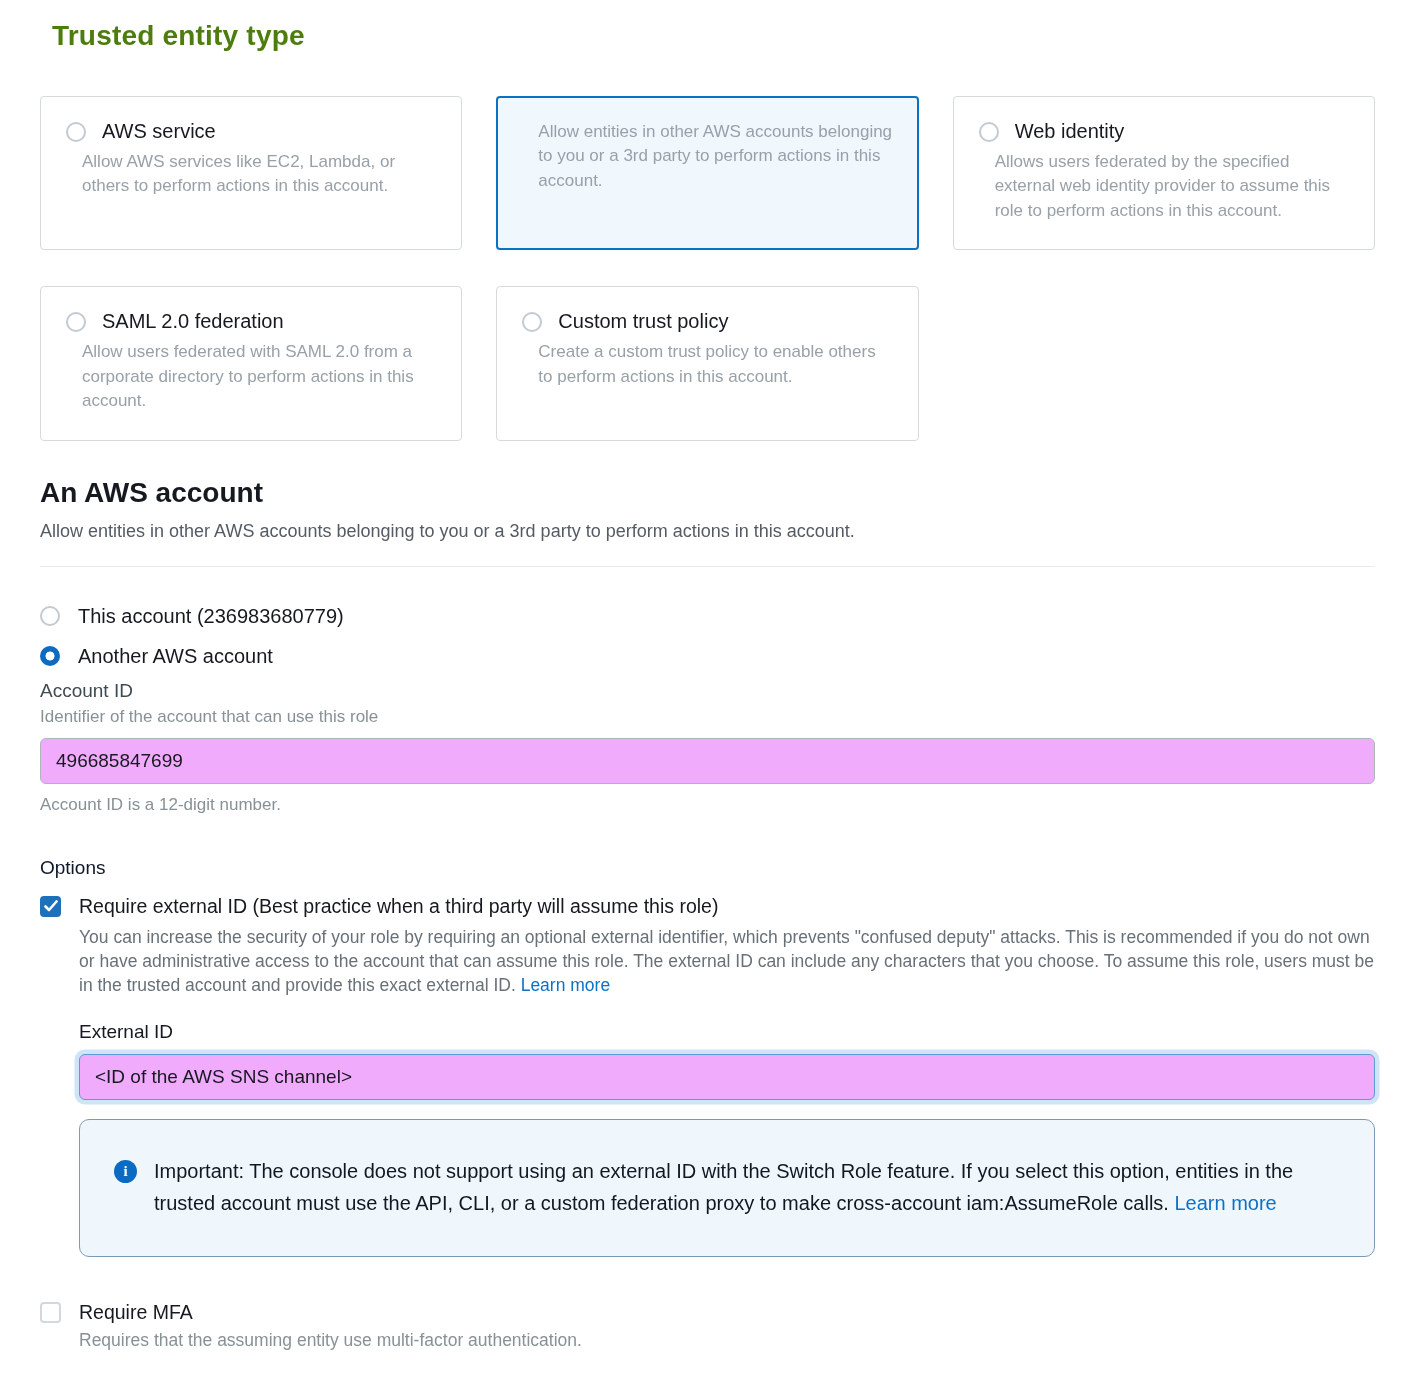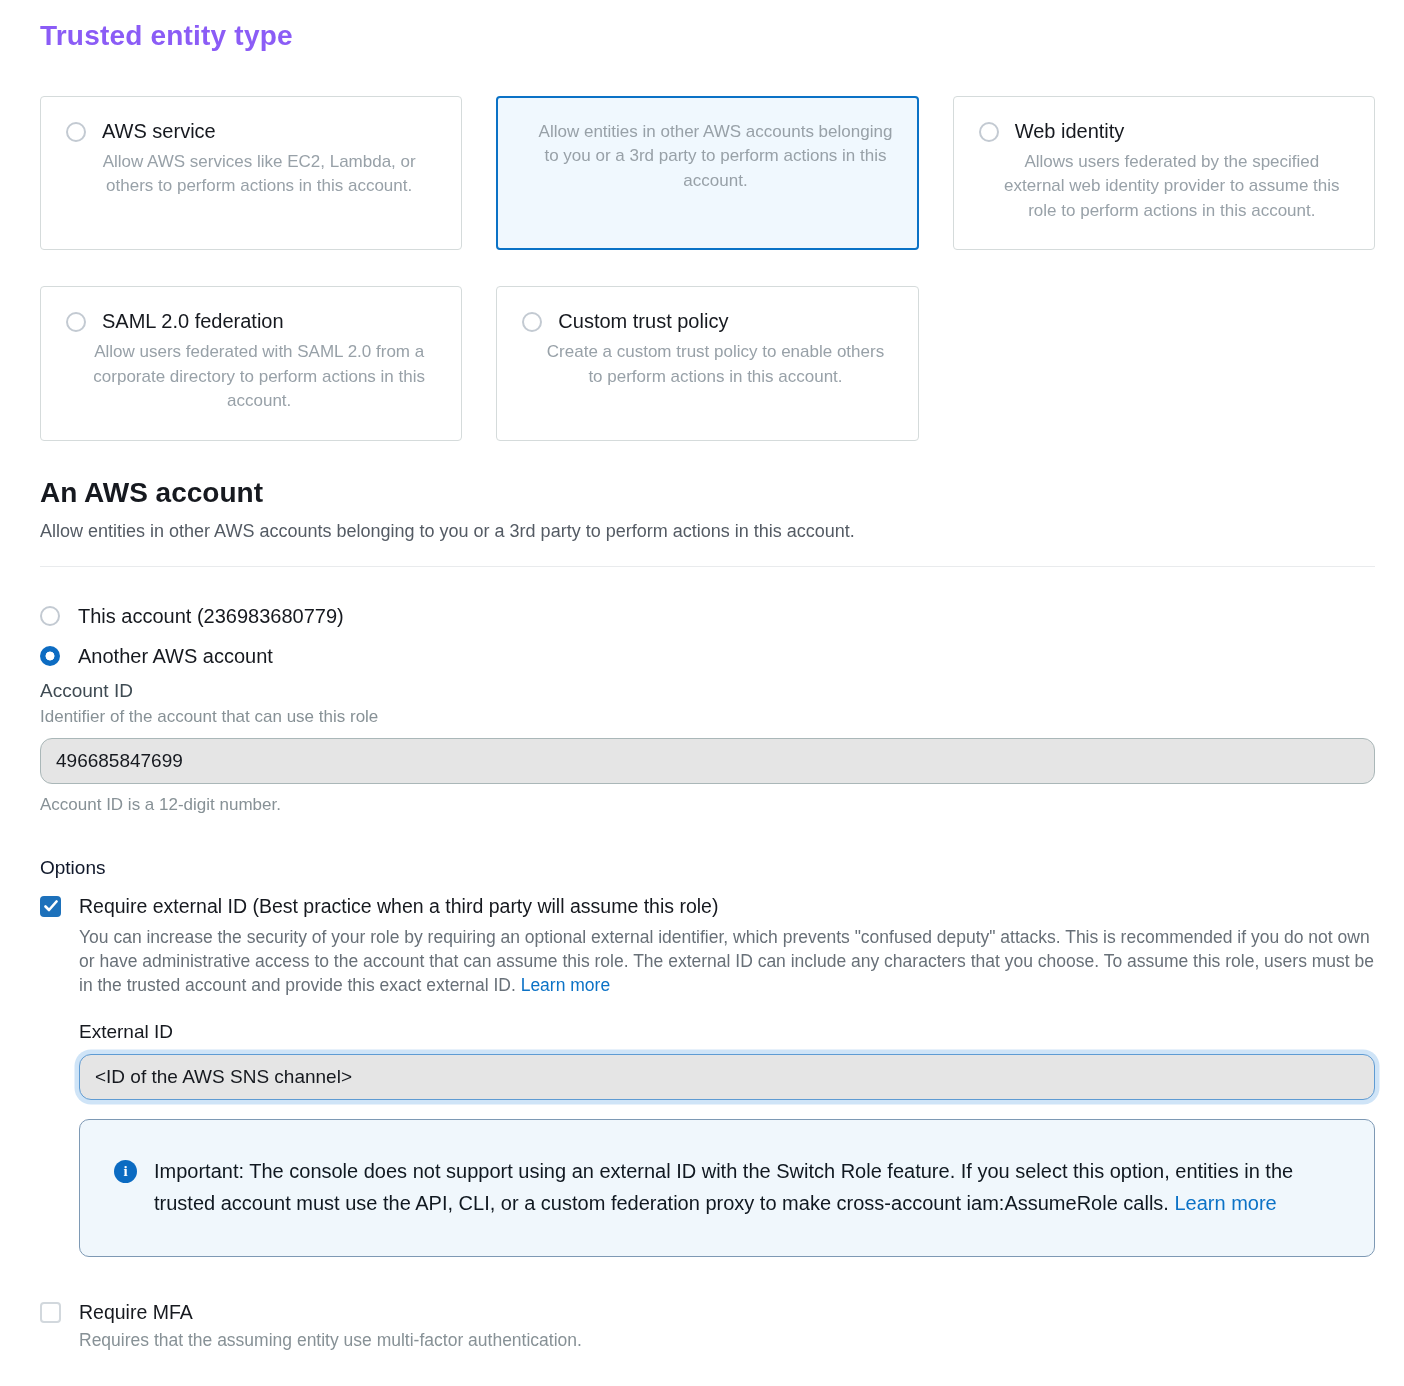--- a/index.html
+++ b/index.html
@@ -4,24 +4,24 @@
 <style>
   * { box-sizing: border-box; }
   html, body { margin: 0; padding: 0; background: #ffffff; }
   body {
     font-family: "Liberation Sans", "DejaVu Sans", sans-serif;
     color: #16191f;
     width: 1404px;
   }
   .container { width: 1335px; margin-left: 40px; padding-top: 20px; }
 
-  .page-title { font-size: 28px; font-weight: 700; margin: 0 0 44px 0; color: #8b5cf6; letter-spacing: .2px; }
+  .page-title { font-size: 28px; font-weight: 700; margin: 0 0 44px 12px; color: #4d7c0f; letter-spacing: .2px; }
 
   
-  .cards { display: grid; grid-template-columns: repeat(3, 1fr); gap: 36px 34px; margin-bottom: 36px; text-align: center; }
+  .cards { display: grid; grid-template-columns: repeat(3, 1fr); gap: 36px 34px; margin-bottom: 36px; }
   .card {
     border: 1px solid #d5dbdb; border-radius: 4px; background: #fff;
     padding: 23px 25px 26px 25px; cursor: pointer;
   }
   .card.selected {
     border: 2px solid #0a72c6; background: #f0f8fe; padding: 22px 24px 25px 24px;
   }
   .card-head { display: flex; align-items: center; gap: 16px; margin-bottom: 7px; }
   .card-title { font-size: 20px; color: #16191f; }
   .card-desc { font-size: 17px; line-height: 1.44; color: #98a1a8; margin-left: 16px; }
@@ -35,23 +35,23 @@
   
   .section-heading { font-size: 28px; font-weight: 700; margin: 0 0 12px 0; }
   .section-desc { font-size: 18px; color: #545b64; margin: 0 0 24px 0; }
   .divider { border: none; border-top: 1px solid #e9ebed; margin: 0 0 38px 0; }
 
   .radio-row { display: flex; align-items: center; gap: 18px; font-size: 20px; margin-bottom: 17px; color: #16191f; }
 
   .field-label { font-size: 19px; color: #3f4b53; margin: 12px 0 5px 0; }
   .field-desc { font-size: 17px; color: #879196; margin: 0 0 11px 0; }
   .text-input {
-    width: 100%; height: 46px; border: 1px solid #aab7b8; border-radius: 12px;
+    width: 100%; height: 46px; border: 1px solid #aab7b8; border-radius: 6px;
     font-size: 19px; color: #16191f; padding: 0 15px;
-    font-family: "Liberation Sans", "DejaVu Sans", sans-serif; background: #e5e5e5;
+    font-family: "Liberation Sans", "DejaVu Sans", sans-serif; background: #f0abfc;
   }
   .constraint { font-size: 17px; color: #879196; margin: 11px 0 0 0; }
 
   .options-label { font-size: 19px; color: #0f172a; margin: 42px 0 16px 0; }
 
   .check-row { display: flex; align-items: flex-start; gap: 18px; }
   .checkbox { width: 21px; height: 21px; border-radius: 4px; flex: none; margin-top: 1px; }
   .checkbox.checked { background: #1d71bb; display: flex; align-items: center; justify-content: center; }
   .checkbox.unchecked { background: #fff; border: 2px solid #d2d8dd; }
   .check-label { font-size: 19.5px; color: #16191f; }

